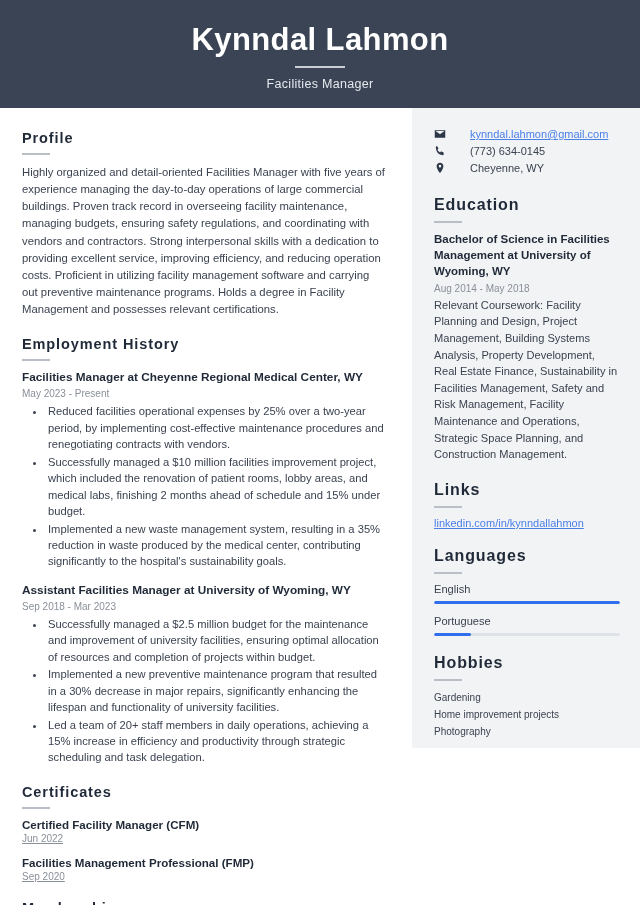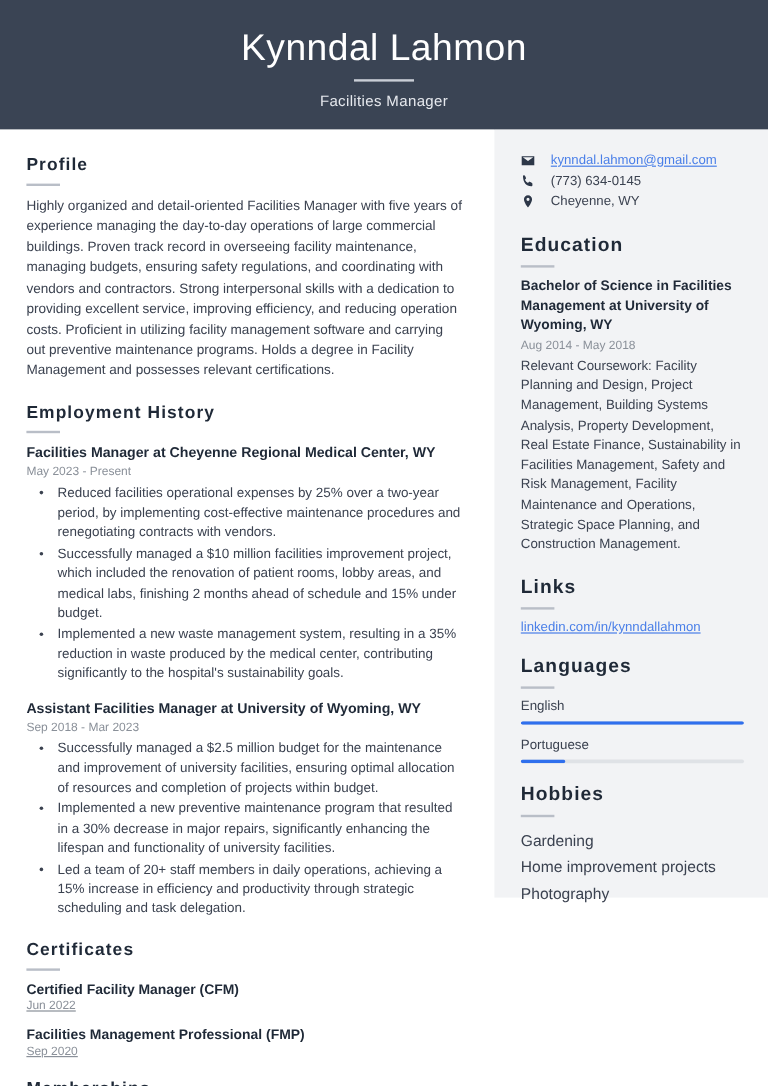--- a/index.html
+++ b/index.html
@@ -18,21 +18,21 @@
     height: 108px;
     display: flex;
     flex-direction: column;
     align-items: center;
     justify-content: center;
     padding-top: 6px;
   }
   .full-name {
     color: #ffffff;
     font-size: 31px;
-    font-weight: normal;
+    font-weight: bold;
     letter-spacing: 0.4px;
     line-height: 1.1;
   }
   .name-rule {
     width: 50px;
     height: 2px;
     background: #c9ced6;
     margin: 9px 0 9px 0;
   }
   .job-title {
@@ -114,21 +114,21 @@
     color: #8a9099;
     margin-top: 2px;
     text-decoration: underline;
   }
 
   
   .contact-list { margin-bottom: 22px; }
   .contact-row {
     display: flex;
     align-items: center;
-    gap: 13px;
+    gap: 24px;
     margin-bottom: 5px;
     font-size: 11px;
     color: #3b4250;
   }
   .contact-icon {
     width: 12px;
     height: 12px;
     flex: 0 0 12px;
     display: flex;
     align-items: center;
@@ -176,21 +176,21 @@
     background: #2f6fed;
     border-radius: 2px;
   }
   .lang-item { margin-bottom: 11px; }
   .lang-name {
     font-size: 11.1px;
     color: #3b4250;
     margin-bottom: 6px;
   }
   .hobby-item {
-    font-size: 13px;
+    font-size: 10px;
     color: #3b4250;
     line-height: 1.68;
   }
 </style>
 </head>
 <body>
 
 <div class="page">
 
   <div class="header">

